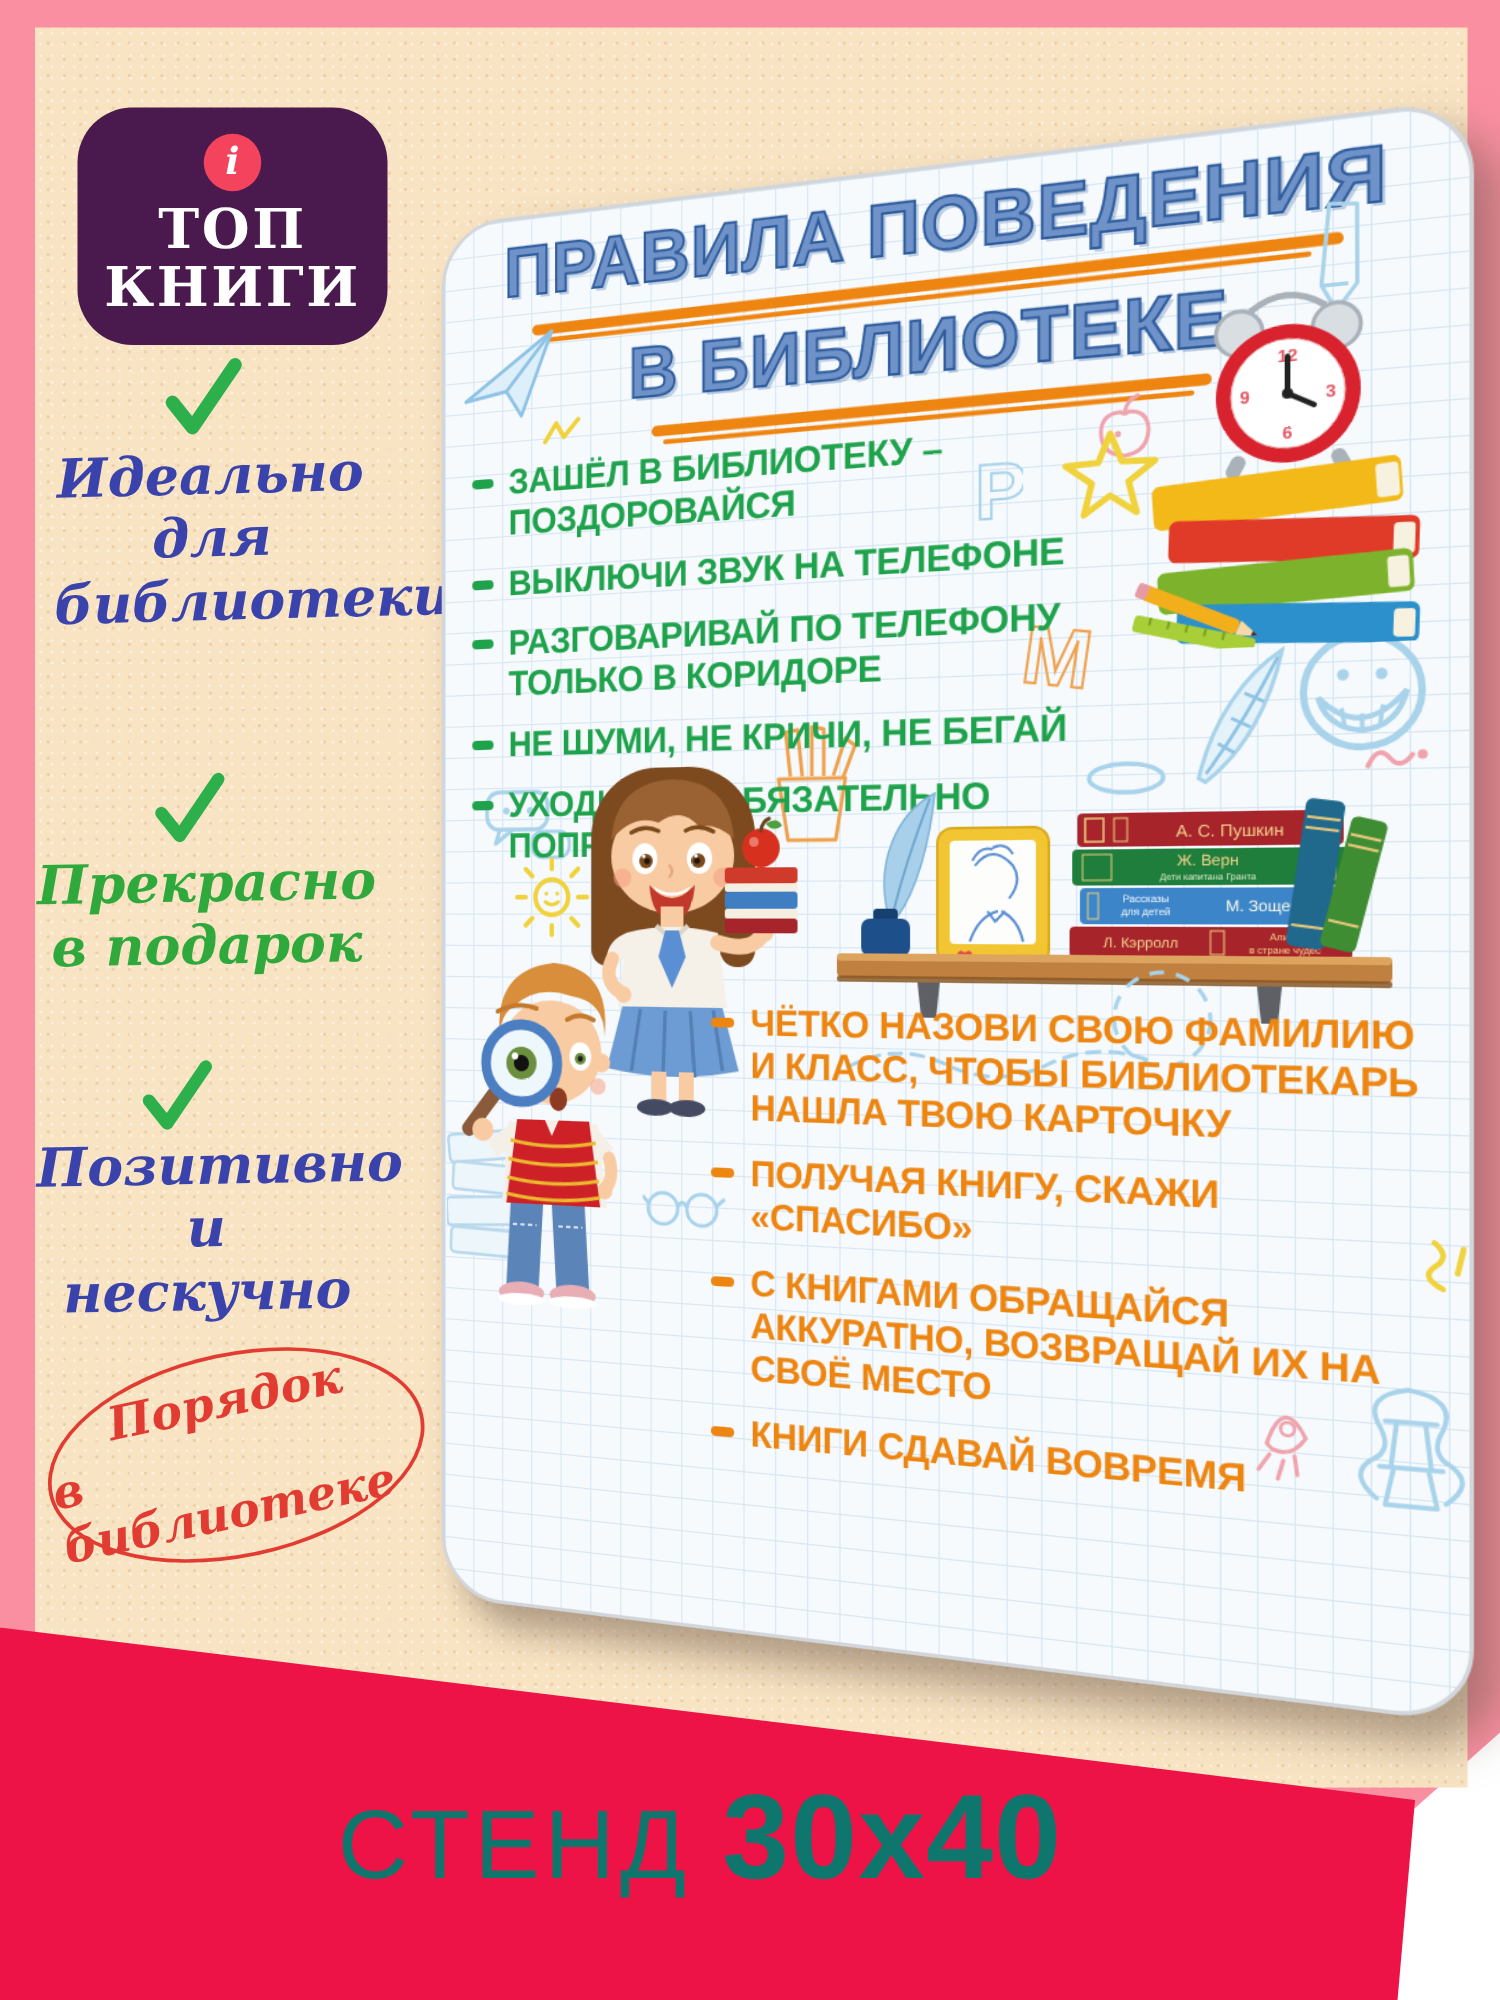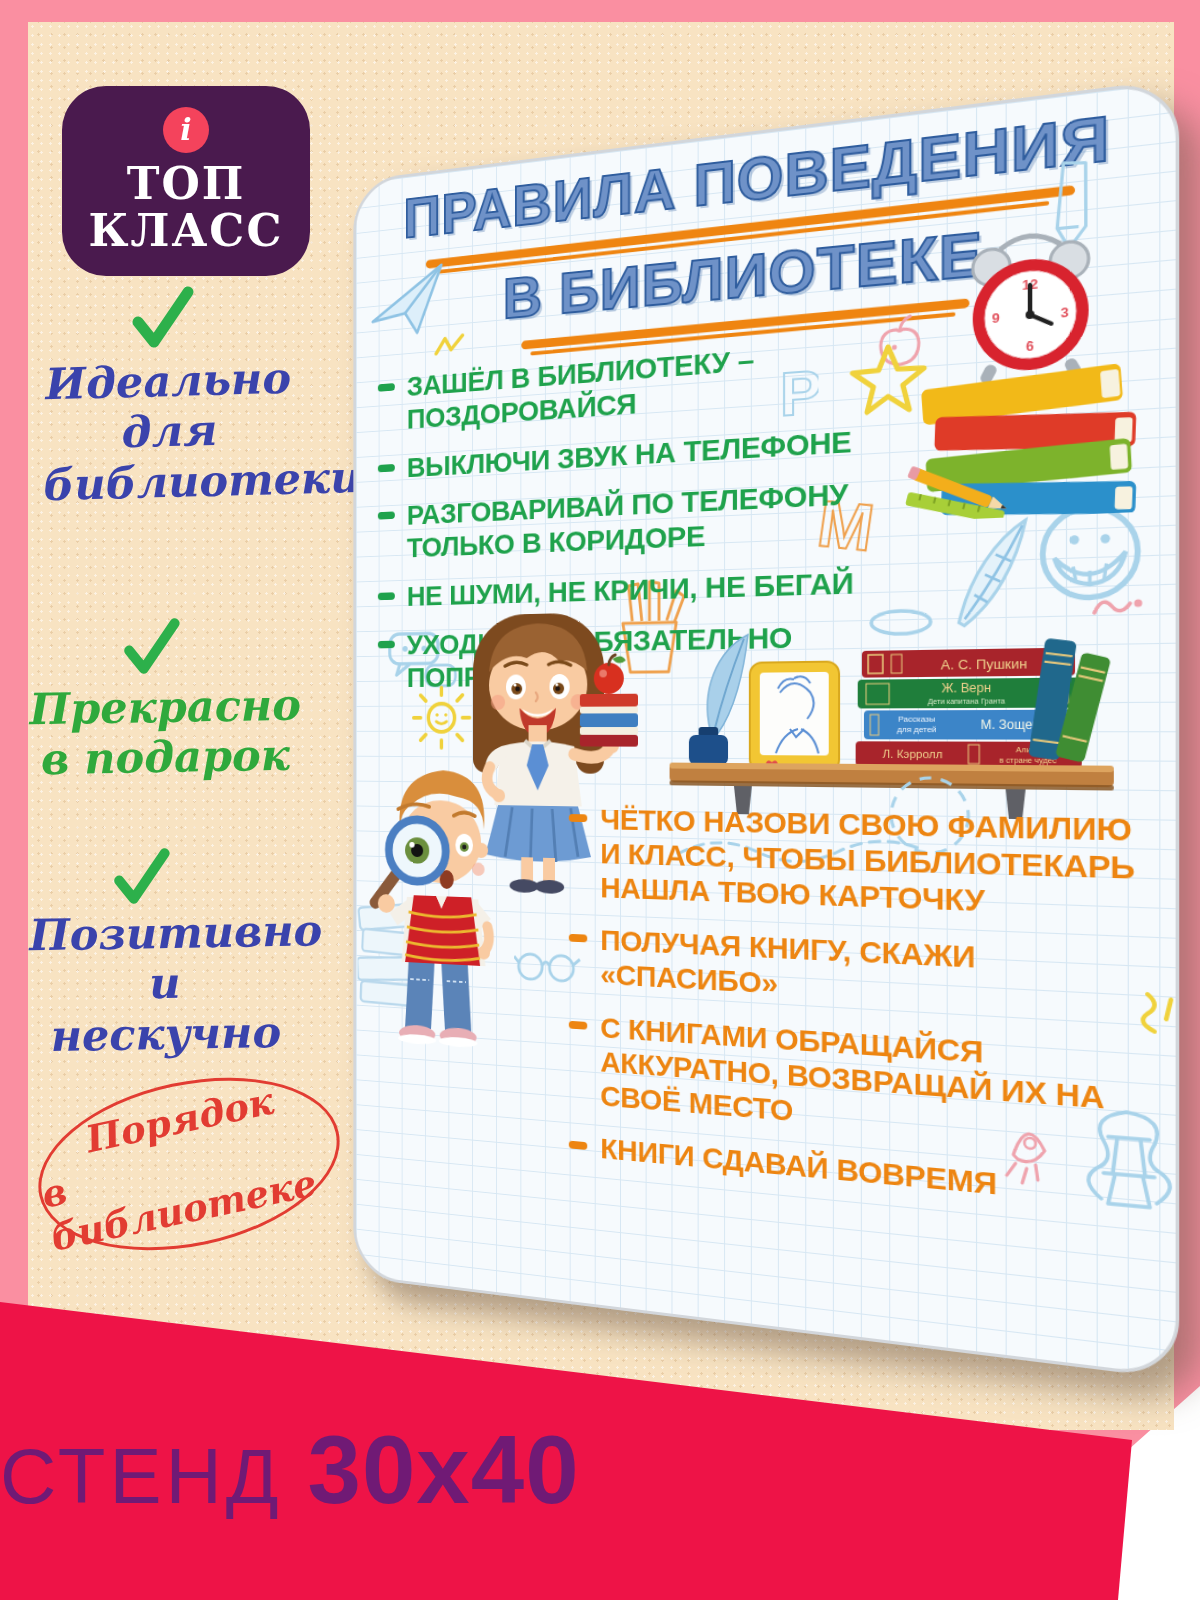--- a/index.html
+++ b/index.html
@@ -11,21 +11,21 @@
     filter:drop-shadow(12px 10px 14px rgba(110,88,74,.45));}
   .cream-panel{position:absolute;left:28px;top:22px;right:26px;bottom:170px;
     background-color:#f8e3c2;
     background-image:radial-gradient(rgba(255,255,255,.55) 1px,transparent 1.3px),
                      radial-gradient(rgba(196,150,96,.28) 1px,transparent 1.3px);
     background-size:9px 9px,13px 13px;background-position:0 0,4px 6px;}
   .red-band{position:absolute;inset:0;background:#ee1347;
     clip-path:polygon(0 1302px,1132px 1440px,1118px 1600px,0 1600px);
     filter:drop-shadow(10px 6px 12px rgba(120,80,70,.35));}
   .footer-line{position:absolute;left:0;top:1412px;width:1120px;display:flex;
-    justify-content:flex-start;align-items:baseline;color:#701a75;}
+    justify-content:center;align-items:baseline;color:#0f766e;}
   .footer-label{font:400 78px/1.2 "Liberation Sans",sans-serif;letter-spacing:4px;}
   .footer-size{font:700 96px/1.2 "Liberation Sans",sans-serif;letter-spacing:1px;margin-left:25px;}
   
   .brand{position:absolute;left:62px;top:86px;width:248px;height:190px;border-radius:44px;
     background:#4a1a4e;display:flex;flex-direction:column;align-items:center;justify-content:center;}
   .brand-i{width:46px;height:46px;border-radius:50%;background:#f4435c;color:#fff;
     display:flex;align-items:center;justify-content:center;
     font:700 italic 30px/1 "DejaVu Serif",serif;margin-bottom:8px;}
   .brand-ln{color:#fff;font:700 44px/1.06 "DejaVu Serif",serif;letter-spacing:2px;}
   
@@ -66,21 +66,21 @@
 <body>
 
 <div class="stage">
   <div class="pink-frame"></div>
   <div class="cream-panel"></div>
   <div class="red-band"></div>
 
   <div class="brand">
     <div class="brand-i">i</div>
     <div class="brand-ln">ТОП</div>
-    <div class="brand-ln">КЛАСС</div>
+    <div class="brand-ln">КНИГИ</div>
   </div>
 
   <svg class="check" style="left:126px;top:284px" width="72" height="66" viewBox="0 0 72 66">
     <path d="M12,38 L28,58 L62,8" fill="none" stroke="#2db04b" stroke-width="11" stroke-linecap="round" stroke-linejoin="round"></path>
   </svg>
   <div class="sp blue" style="left:42px;top:356px;width:255px;transform:rotate(-1.5deg)">Идеально для библиотеки</div>
 
   <svg class="check" style="left:118px;top:616px" width="66" height="60" viewBox="0 0 72 66">
     <path d="M12,38 L28,58 L62,8" fill="none" stroke="#2db04b" stroke-width="11" stroke-linecap="round" stroke-linejoin="round"></path>
   </svg>

